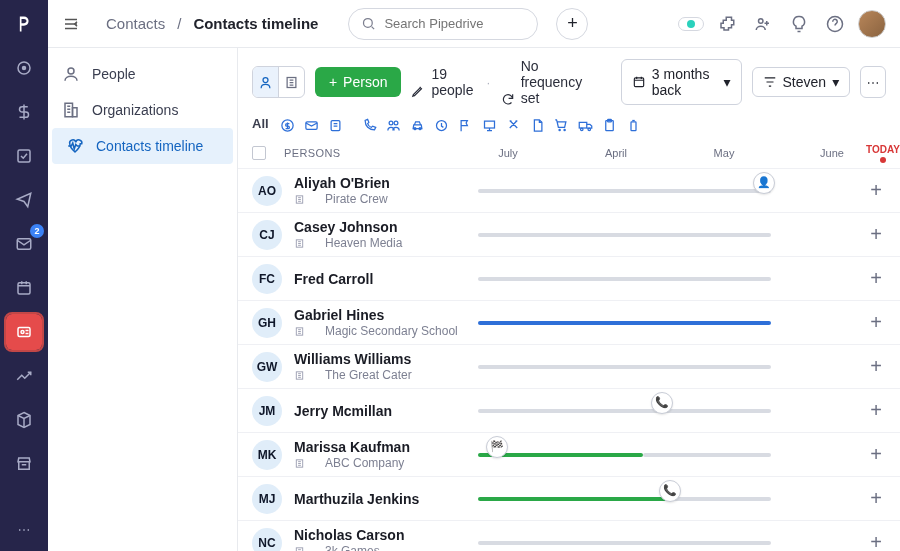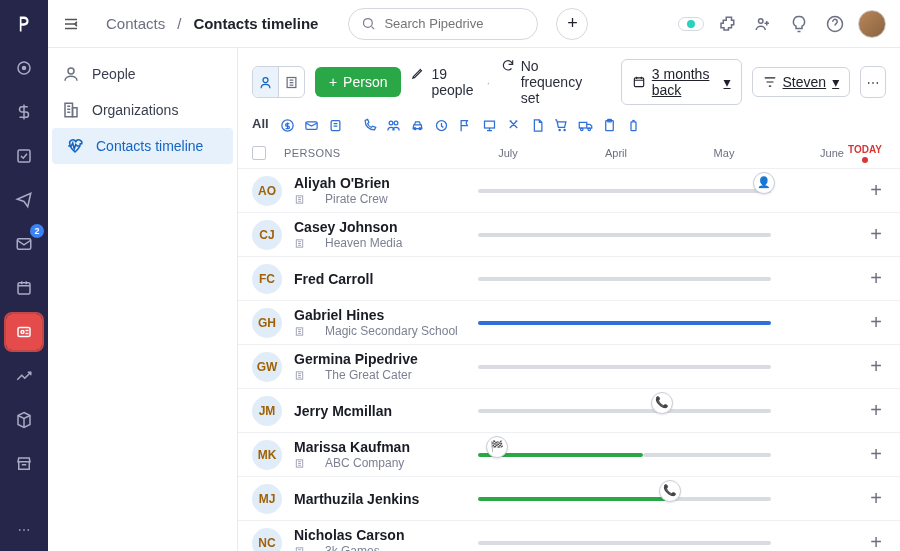--- a/index.html
+++ b/index.html
@@ -40,44 +40,44 @@
 
 
 .content { flex: 1; display: flex; flex-direction: column; overflow: hidden; }
 
 
 .toolbar { display: flex; align-items: center; gap: 10px; padding: 10px 14px; }
 .viewgrp { display: flex; border: 1px solid #cfd3dd; border-radius: 6px; overflow: hidden; }
 .viewgrp .vg { width: 32px; height: 30px; display: flex; align-items: center; justify-content: center; cursor: pointer; }
 .viewgrp .vg.active { background: #eaf2fc; color: #1565c0; border-right: 1px solid #cfd3dd; }
 .btn-green { background: #2aa847; color: #fff; border: none; border-radius: 6px; padding: 7px 14px; font-size: 14px; font-weight: 500; display: flex; align-items: center; gap: 6px; cursor: pointer; }
-.tool-text { display: flex; align-items: flex-start; gap: 6px; color: #2b2e3b; font-size: 14px; cursor: pointer; }
+.tool-text { display: flex; align-items: flex-end; gap: 6px; color: #2b2e3b; font-size: 14px; cursor: pointer; }
 .tool-sep { color: #b0b3c0; }
-.btn-outline { border: 1px solid #cfd3dd; border-radius: 6px; padding: 6px 10px; font-size: 14px; display: flex; align-items: center; gap: 6px; cursor: pointer; background: #fff; font-weight: 500; text-decoration: underline; }
+.btn-outline { border: 1px solid #cfd3dd; border-radius: 6px; padding: 6px 10px; font-size: 14px; display: flex; align-items: center; gap: 6px; cursor: pointer; background: #fff; font-weight: 500; }
 .toolbar .more { width: 32px; height: 32px; border: 1px solid #cfd3dd; border-radius: 6px; display: flex; align-items: center; justify-content: center; cursor: pointer; }
 
 
 .filters { display: flex; align-items: flex-start; gap: 10px; padding: 0 14px 8px; color: #3b3e4e; font-size: 13px; }
 .filters .all { font-weight: 600; cursor: pointer; }
 .filters .icons { display: flex; gap: 6px; }
 .filters .icons .fi { width: 18px; height: 18px; color: #2e6fd8; display: flex; align-items: center; justify-content: center; cursor: pointer; }
 
 
 .timehead { display: flex; align-items: center; padding: 4px 14px 8px; font-size: 11px; color: #6b6f82; position: relative; }
 .timehead .cb { width: 14px; height: 14px; border: 1px solid #c3c7d1; border-radius: 2px; margin-right: 18px; }
 .timehead .persons-col { width: 170px; font-weight: 500; letter-spacing: 0.4px; }
 .timehead .months { flex: 1; display: flex; position: relative; }
 .timehead .month { flex: 1; text-align: center; }
-.timehead .today { position: absolute; right: 18px; color: #d83737; font-weight: 600; font-size: 10px; }
+.timehead .today { position: absolute; right: 0; color: #d83737; font-weight: 600; font-size: 10px; }
 .today-dot { width: 6px; height: 6px; background: #d83737; border-radius: 50%; margin: 2px auto 0; }
 
 
 .rows { overflow: auto; flex: 1; position: relative; }
 .row { display: flex; align-items: center; padding: 6px 14px; border-top: 1px solid #eff0f4; min-height: 44px; gap: 12px; position: relative; }
-.row-avatar { width: 30px; height: 30px; border-radius: 50%; background: #e0edf9; color: #a16207; display: flex; align-items: center; justify-content: center; font-size: 12px; font-weight: 600; flex-shrink: 0; text-align: center; }
+.row-avatar { width: 30px; height: 30px; border-radius: 50%; background: #e0edf9; color: #0f172a; display: flex; align-items: center; justify-content: center; font-size: 12px; font-weight: 600; flex-shrink: 0; text-align: center; }
 .row-info { width: 172px; flex-shrink: 0; }
 .row-name { font-weight: 600; font-size: 14px; color: #1a1c25; }
 .row-org { font-size: 12px; color: #7d8092; display: flex; align-items: center; gap: 20px; margin-top: 1px; }
 .row-timeline { flex: 1; height: 28px; position: relative; }
 .tl-bar { position: absolute; top: 12px; height: 4px; background: #d8dbe2; border-radius: 2px; }
 .tl-bar.blue { background: #2e6fd8; }
 .tl-bar.green { background: #2aa847; }
 .tl-marker { position: absolute; top: -5px; width: 22px; height: 22px; border-radius: 50%; background: #fff; border: 1px solid #c8ccd6; display: flex; align-items: center; justify-content: center; font-size: 11px; box-shadow: 0 1px 2px rgba(0,0,0,0.1); }
 .row-add { font-size: 20px; color: #6b6f82; cursor: pointer; width: 20px; text-align: center; }
 
@@ -475,21 +475,21 @@
                 </div>
               </div>
               <div class="row-timeline">
                 <div class="tl-bar blue" style="left: 0%; width: 78%;"></div>
               </div>
               <div class="row-add">+</div>
             </div>
             <div class="row">
               <div class="row-avatar">GW</div>
               <div class="row-info">
-                <div class="row-name">Germina Pipedrive</div>
+                <div class="row-name">Williams Williams</div>
                 <div class="row-org">
                   <svg width="11" height="11" viewBox="0 0 24 24" fill="none" stroke="#9a9db0" stroke-width="2">
                     <rect x="5" y="4" width="14" height="16"></rect>
                     <path d="M9 8h6M9 12h6M9 16h6"></path>
                   </svg>
                   <span>The Great Cater</span>
                 </div>
               </div>
               <div class="row-timeline">
                 <div class="tl-bar " style="left: 0%; width: 78%;"></div>

